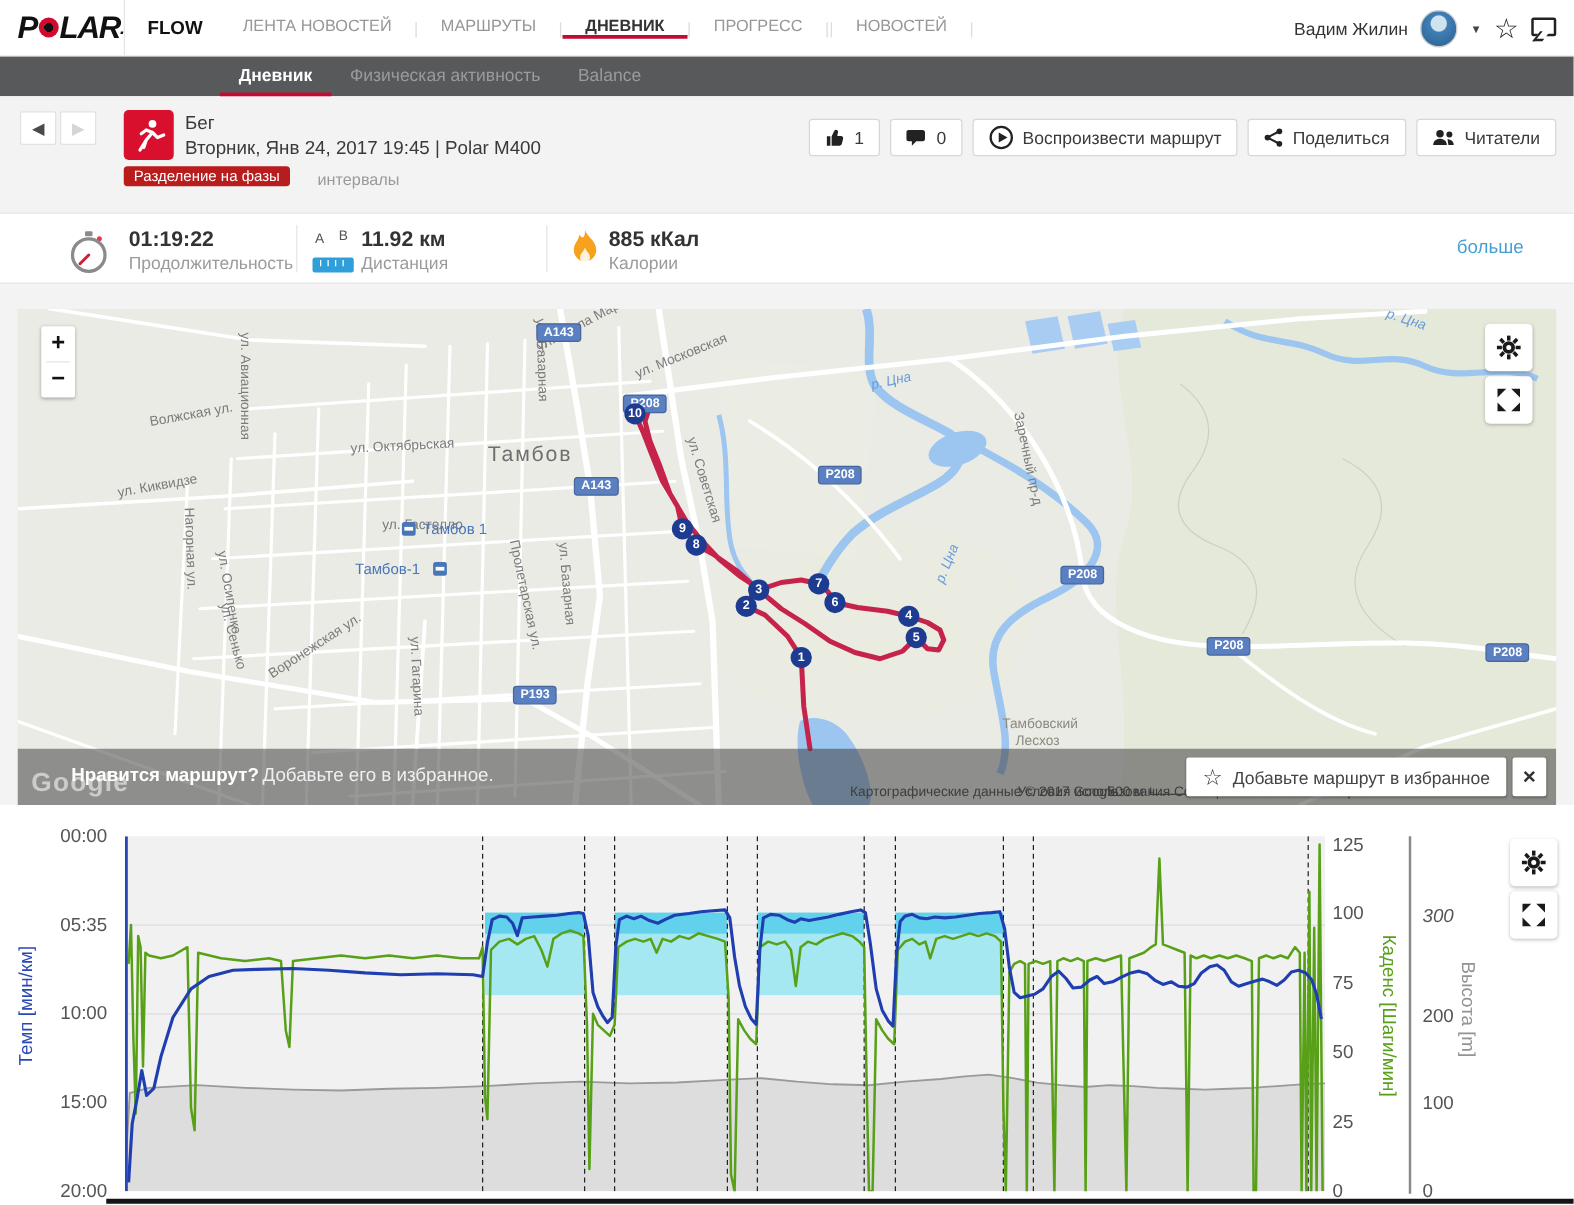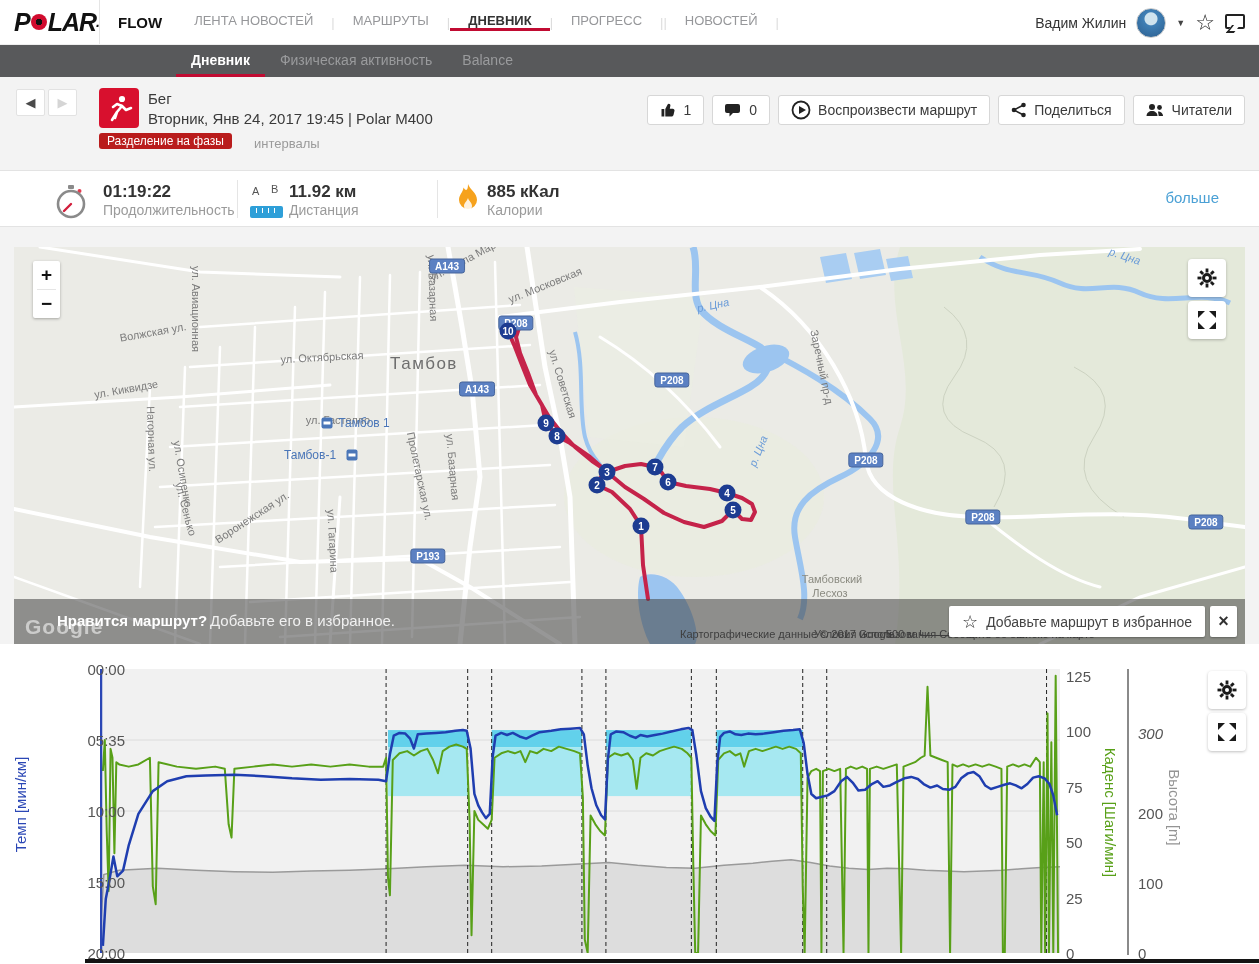--- a/index.html
+++ b/index.html
@@ -70,21 +70,21 @@
   .fav-btn .s{font-size:18px;color:#333;}
   .fav-close{position:absolute;right:8px;top:7px;width:27px;height:31px;background:#fff;border-radius:2px;display:flex;align-items:center;justify-content:center;font-size:18px;font-weight:bold;color:#333;cursor:pointer;box-shadow:0 1px 2px rgba(0,0,0,.3);}
   .google-mark{position:absolute;left:11px;bottom:5px;font-size:21px;font-weight:bold;color:rgba(255,255,255,.55);letter-spacing:1px;}
   .attrib{position:absolute;bottom:4px;left:666px;font-size:11px;color:#3e3e3e;white-space:nowrap;}
   .attrib2{position:absolute;bottom:4px;left:800px;font-size:11px;color:#3e3e3e;white-space:nowrap;z-index:0;}
   .scalebar{position:absolute;bottom:8px;left:906px;width:36px;height:6px;border:1px solid #3e3e3e;border-top:none;}
   .fav-btn,.fav-close{z-index:2;}
   
   .chart{height:320px;background:#fff;position:relative;}
   .plot{position:absolute;left:100px;top:25px;width:960px;height:284px;background:#f1f1f1;}
-  .tickL{position:absolute;width:60px;right:1134px;text-align:right;font-size:15px;color:#555;transform:translateY(-50%);}
+  .tickL{position:absolute;width:60px;right:1162px;text-align:center;font-size:15px;color:#555;transform:translateY(-50%);}
   .tickC{position:absolute;left:1066px;font-size:15px;color:#555;transform:translateY(-50%);}
   .tickA{position:absolute;left:1138px;font-size:15px;color:#555;transform:translateY(-50%);}
   .axis-pace-label{position:absolute;left:-27px;top:152px;transform:rotate(-90deg);font-size:15px;color:#2b47b5;white-space:nowrap;}
   .axis-cad-label{position:absolute;left:1046px;top:160px;transform:rotate(90deg);font-size:15px;color:#58a018;white-space:nowrap;}
   .axis-alt-label{position:absolute;left:1136px;top:155px;transform:rotate(90deg);font-size:15px;color:#949494;white-space:nowrap;}
   .alt-axis-line{position:absolute;left:1127px;top:25px;width:2px;height:286px;background:#8a8a8a;}
   .chart-scrollbar{position:absolute;left:85px;right:0;bottom:1px;height:4px;background:#141414;cursor:pointer;}
 </style>
 </head>
 <body>

